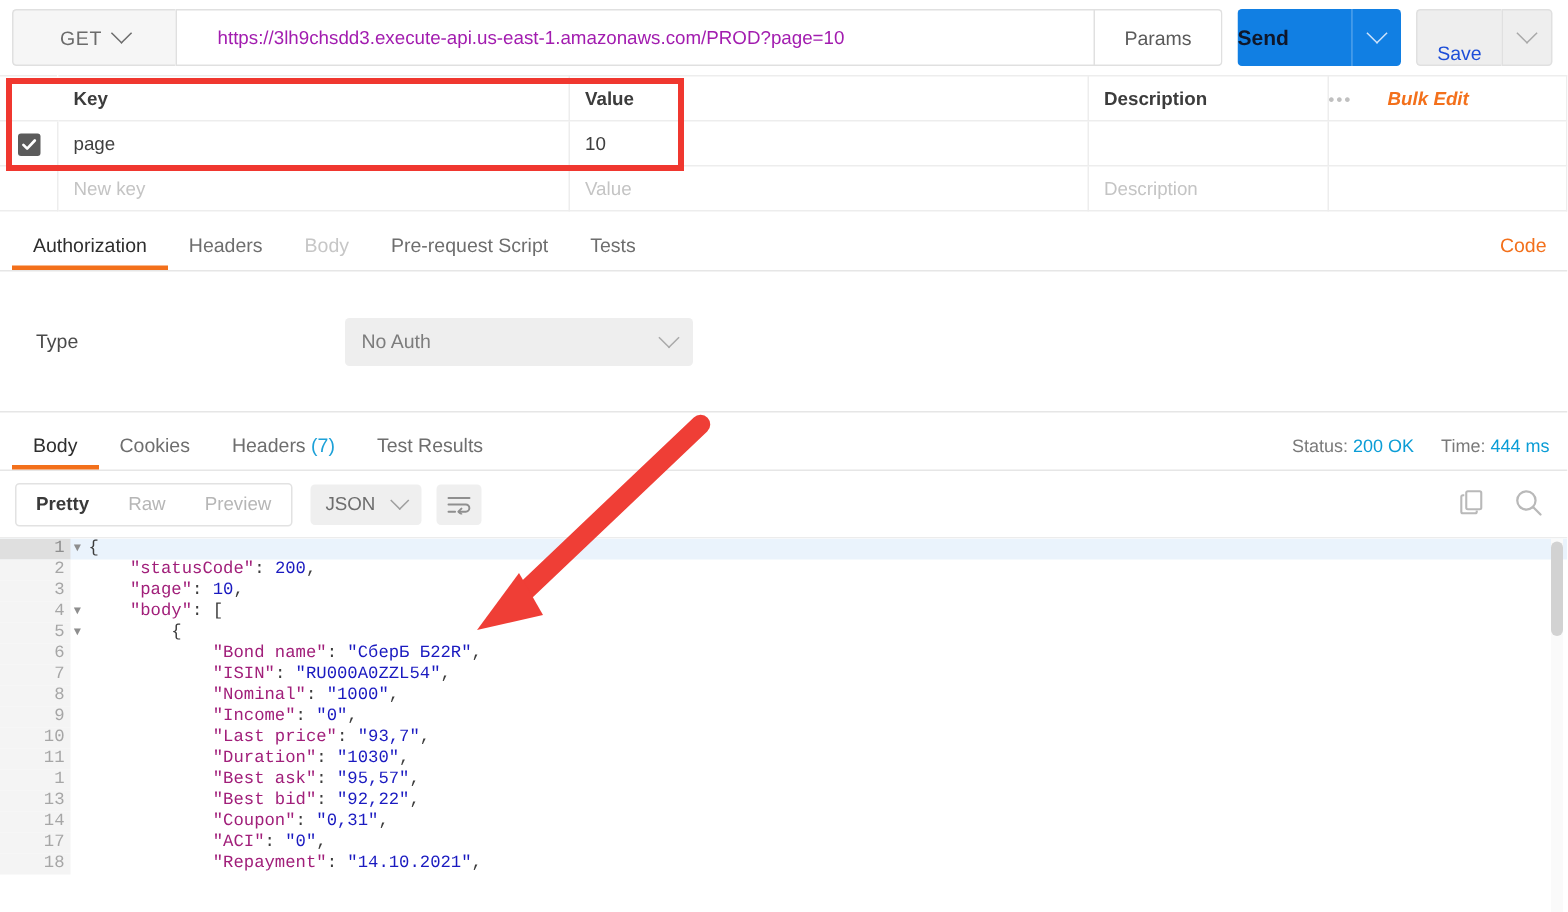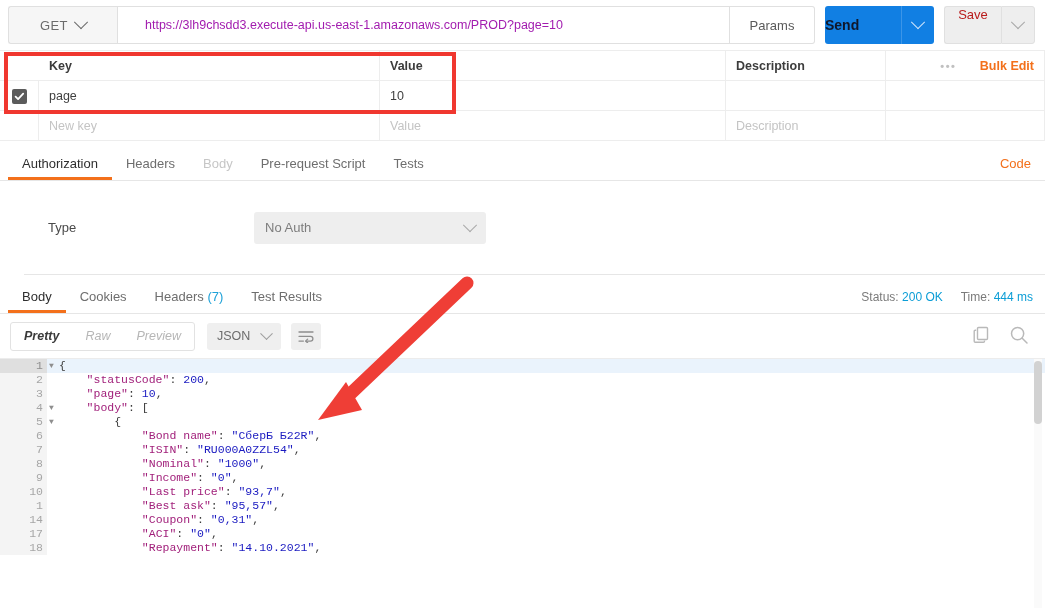--- a/index.html
+++ b/index.html
@@ -93,24 +93,24 @@
   .save-group {
     display: flex;
     margin-left: 10px;
     margin-right: 2px;
   }
   .save-btn {
     width: 56px;
     background: #eeeeee;
     border: 1px solid #e0e0e0;
     border-right: none;
-    color: #b91c1c;
-    font-size: 13px;
-    display: flex;
-    align-items: flex-start;
+    color: #1d4ed8;
+    font-size: 13px;
+    display: flex;
+    align-items: flex-end;
     justify-content: center;
     border-radius: 3px 0 0 3px;
   }
   .save-caret {
     width: 32px;
     background: #eeeeee;
     border: 1px solid #e0e0e0;
     color: #a8a8a8;
     display: flex;
     align-items: center;
@@ -156,23 +156,24 @@
     width: 15px; height: 15px;
     background: #5b5b5b;
     border-radius: 2px;
     display: inline-flex;
     align-items: center;
     justify-content: center;
     margin-top: 2px;
   }
   .chk svg { display:block; }
   .bulk-cell {
-    text-align: right;
+    text-align: left;
     padding-right: 10px !important;
     padding-left: 0 !important;
+    font-style: italic;
   }
   .dots {
     color: #c0c0c0;
     letter-spacing: 1.5px;
     font-size: 11px;
     margin-right: 20px;
   }
   .bulk-edit {
     color: #f3701b;
     font-size: 12.5px;
@@ -216,21 +217,20 @@
     color: #f3701b;
     font-size: 13px;
   }
 
   
   .auth-panel {
     height: 93px;
     display: flex;
     align-items: center;
     border-bottom: 1px solid #e6e6e6;
-    margin-left: 24px;
   }
   .auth-label {
     width: 230px;
     padding-left: 24px;
     box-sizing: border-box;
     font-size: 13px;
     color: #4a4a4a;
   }
   .auth-select {
     width: 232px;
@@ -274,21 +274,20 @@
     padding: 0 10px 0 10px;
     border-bottom: 1px solid #ececec;
   }
   .seg {
     display: flex;
     border: 1px solid #e2e2e2;
     border-radius: 3px;
     height: 27px;
     overflow: hidden;
     background: #fff;
-    font-style: italic;
   }
   .seg div {
     padding: 0 13px;
     display: flex;
     align-items: center;
     font-size: 12.5px;
     color: #b6b6b6;
   }
   .seg div.on { color: #3a3a3a; font-weight: bold; }
   .json-select {
@@ -590,22 +589,30 @@
       </div>
       <div class="code-row">
         <div class="gutter">9</div>
         <div class="codecell">            <span class="k">"Income"</span><span class="p">: </span><span class="s">"0"</span><span class="p">,</span></div>
       </div>
       <div class="code-row">
         <div class="gutter">10</div>
         <div class="codecell">            <span class="k">"Last price"</span><span class="p">: </span><span class="s">"93,7"</span><span class="p">,</span></div>
       </div>
       <div class="code-row">
+        <div class="gutter">11</div>
+        <div class="codecell">            <span class="k">"Duration"</span><span class="p">: </span><span class="s">"1030"</span><span class="p">,</span></div>
+      </div>
+      <div class="code-row">
         <div class="gutter">1</div>
         <div class="codecell">            <span class="k">"Best ask"</span><span class="p">: </span><span class="s">"95,57"</span><span class="p">,</span></div>
+      </div>
+      <div class="code-row">
+        <div class="gutter">13</div>
+        <div class="codecell">            <span class="k">"Best bid"</span><span class="p">: </span><span class="s">"92,22"</span><span class="p">,</span></div>
       </div>
       <div class="code-row">
         <div class="gutter">14</div>
         <div class="codecell">            <span class="k">"Coupon"</span><span class="p">: </span><span class="s">"0,31"</span><span class="p">,</span></div>
       </div>
       <div class="code-row">
         <div class="gutter">17</div>
         <div class="codecell">            <span class="k">"ACI"</span><span class="p">: </span><span class="s">"0"</span><span class="p">,</span></div>
       </div>
       <div class="code-row">

